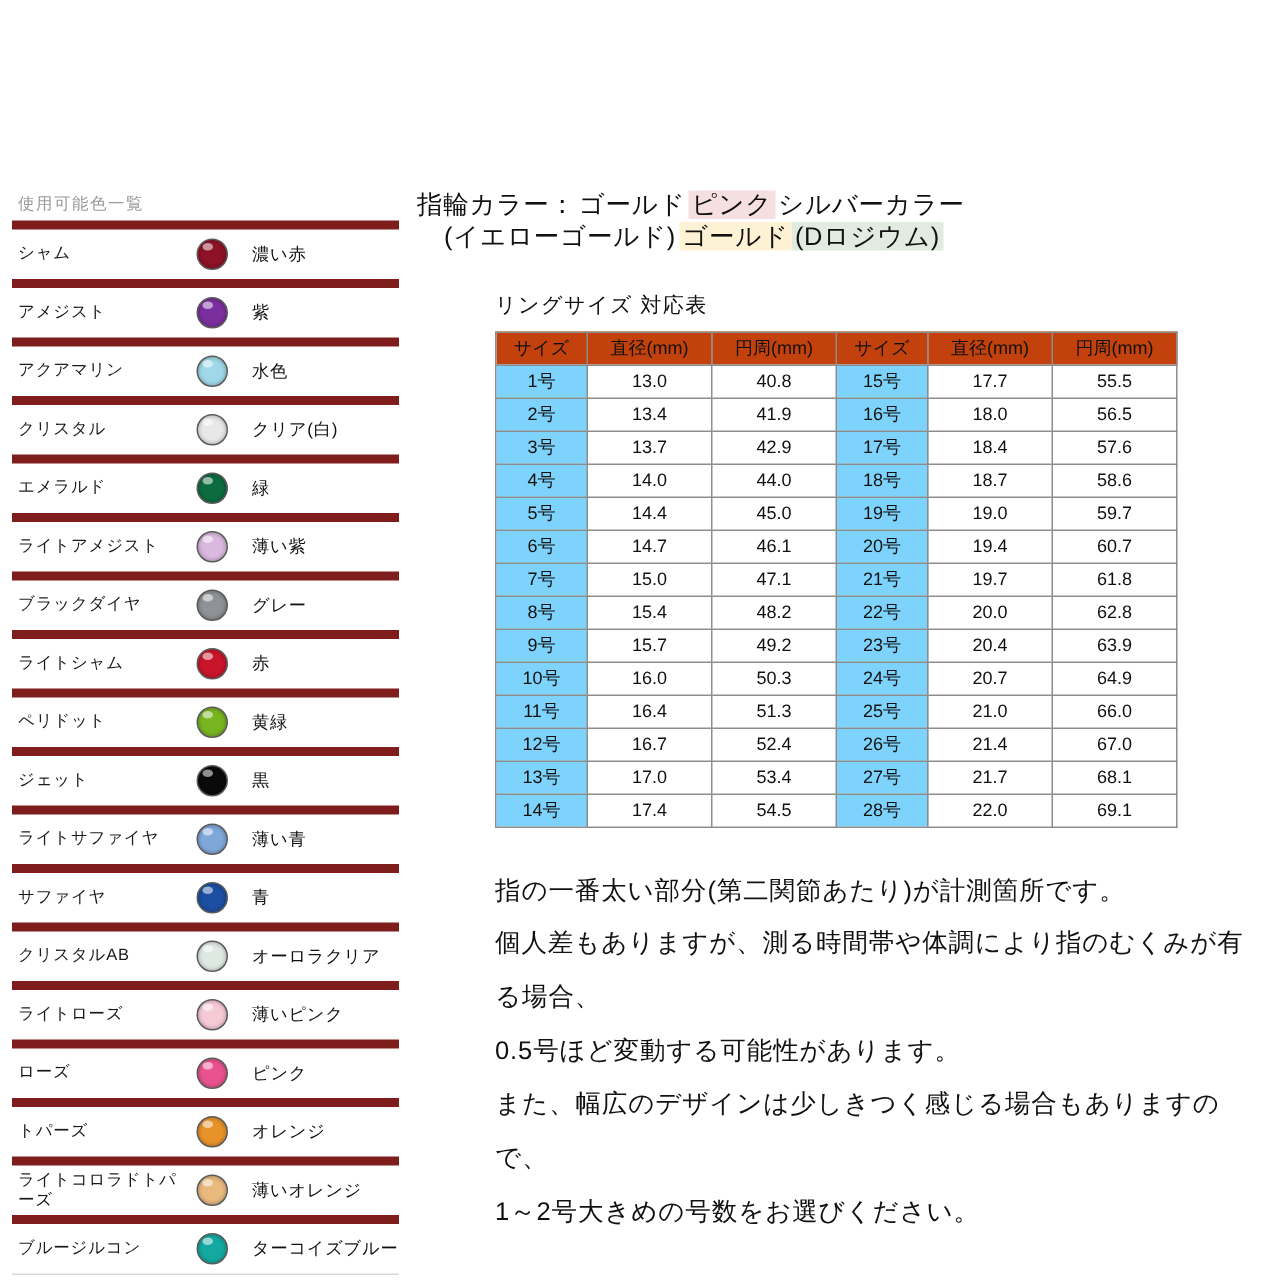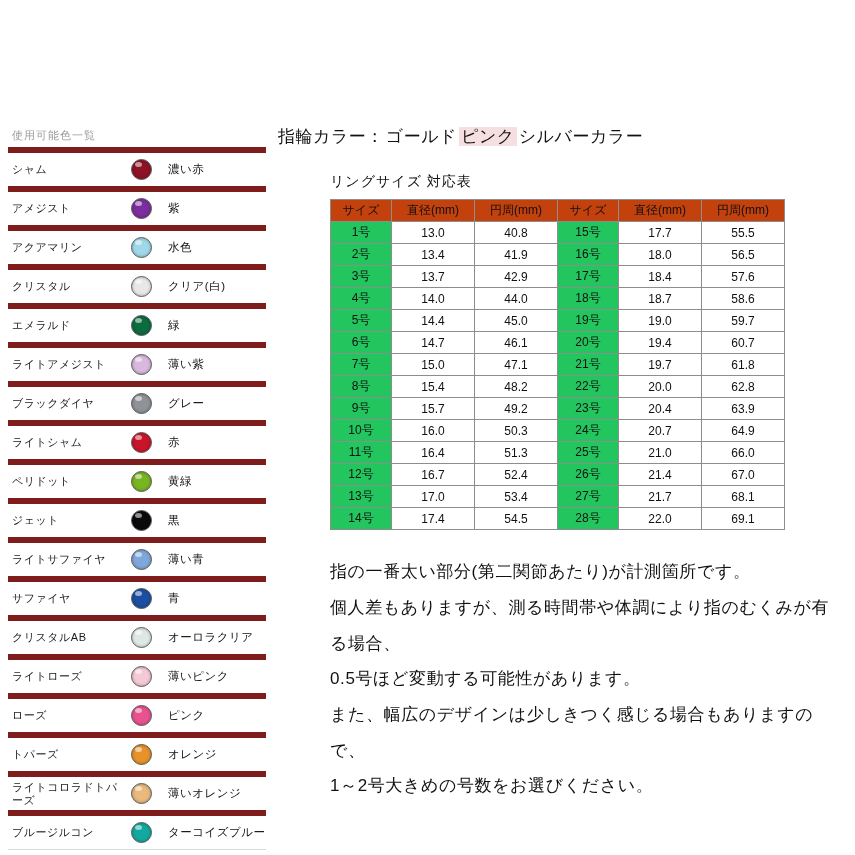--- a/index.html
+++ b/index.html
@@ -121,21 +121,21 @@
     height: 21px;
     padding: 0 4px;
     font-weight: normal;
   }
   table.size-table th {
     background: #c2410c;
     font-size: 12px;
     margin-top: 12px;
   }
   td.sz {
-    background: #22c55e;
+    background: #7dd3fc;
     width: 52px;
   }
   td.num { width: 74px; }
 
   #notes {
     margin-top: 24px;
     margin-left: 52px;
     font-size: 17px;
     line-height: 2.1;
     letter-spacing: 0.6px;
@@ -273,20 +273,21 @@
         </div>
         <div class="color-label">ターコイズブルー</div>
       </div>
     </div>
 </div>
 
 <div id="right-panel">
 
   <div id="ring-color-heading">
     <span>指輪カラー：</span><span class="chip">ゴールド</span><span class="chip chip-pink">ピンク</span><span class="chip">シルバーカラー</span>
+    <span class="line2"><span class="chip">(イエローゴールド)</span><span class="chip chip-gold">ゴールド</span><span class="chip chip-silver">(Dロジウム)</span></span>
   </div>
 
   <div id="size-table-caption">リングサイズ 対応表</div>
 
   <table class="size-table">
     <thead>
       <tr id="size-head-row">
           <th>サイズ</th>
           <th>直径(mm)</th>
           <th>円周(mm)</th>

